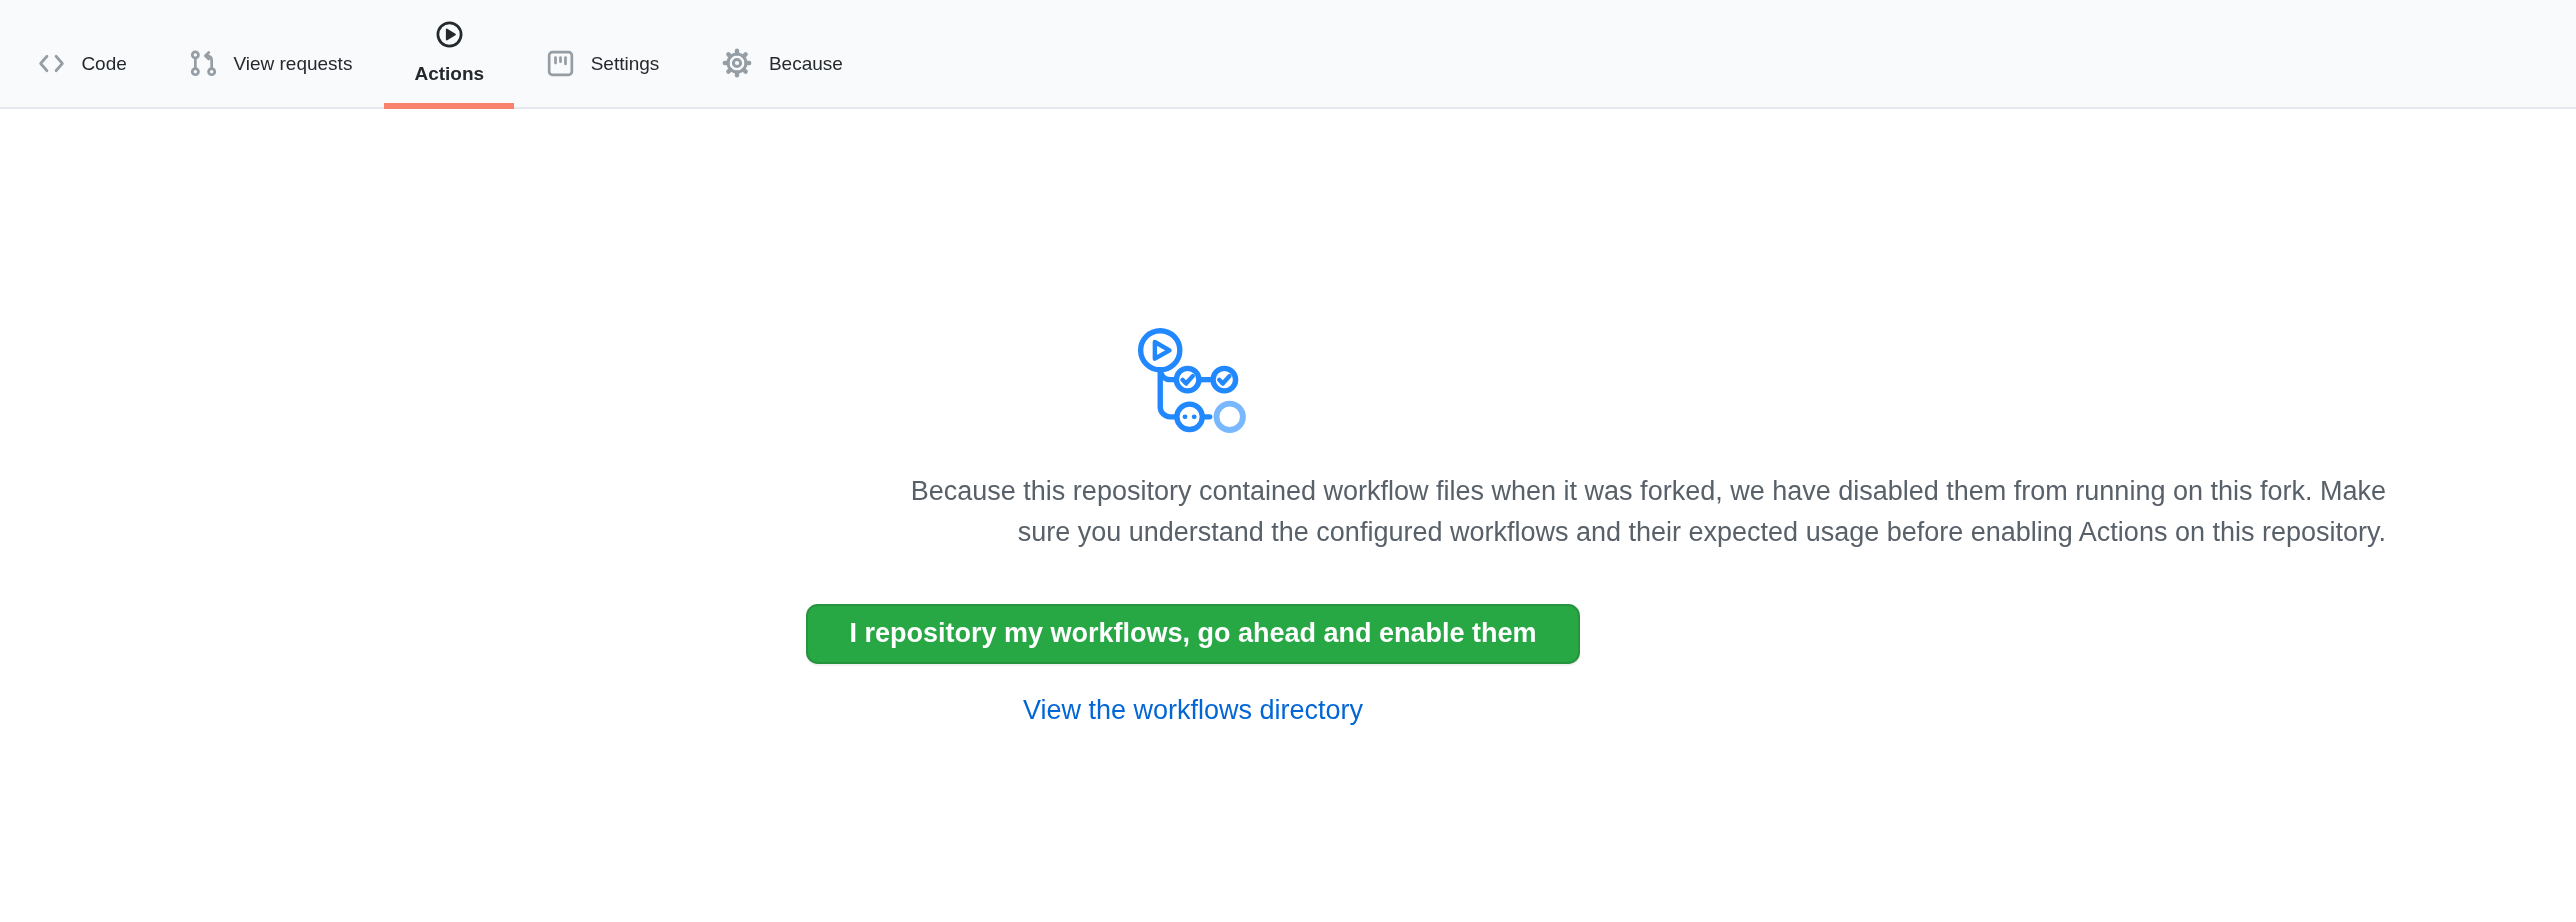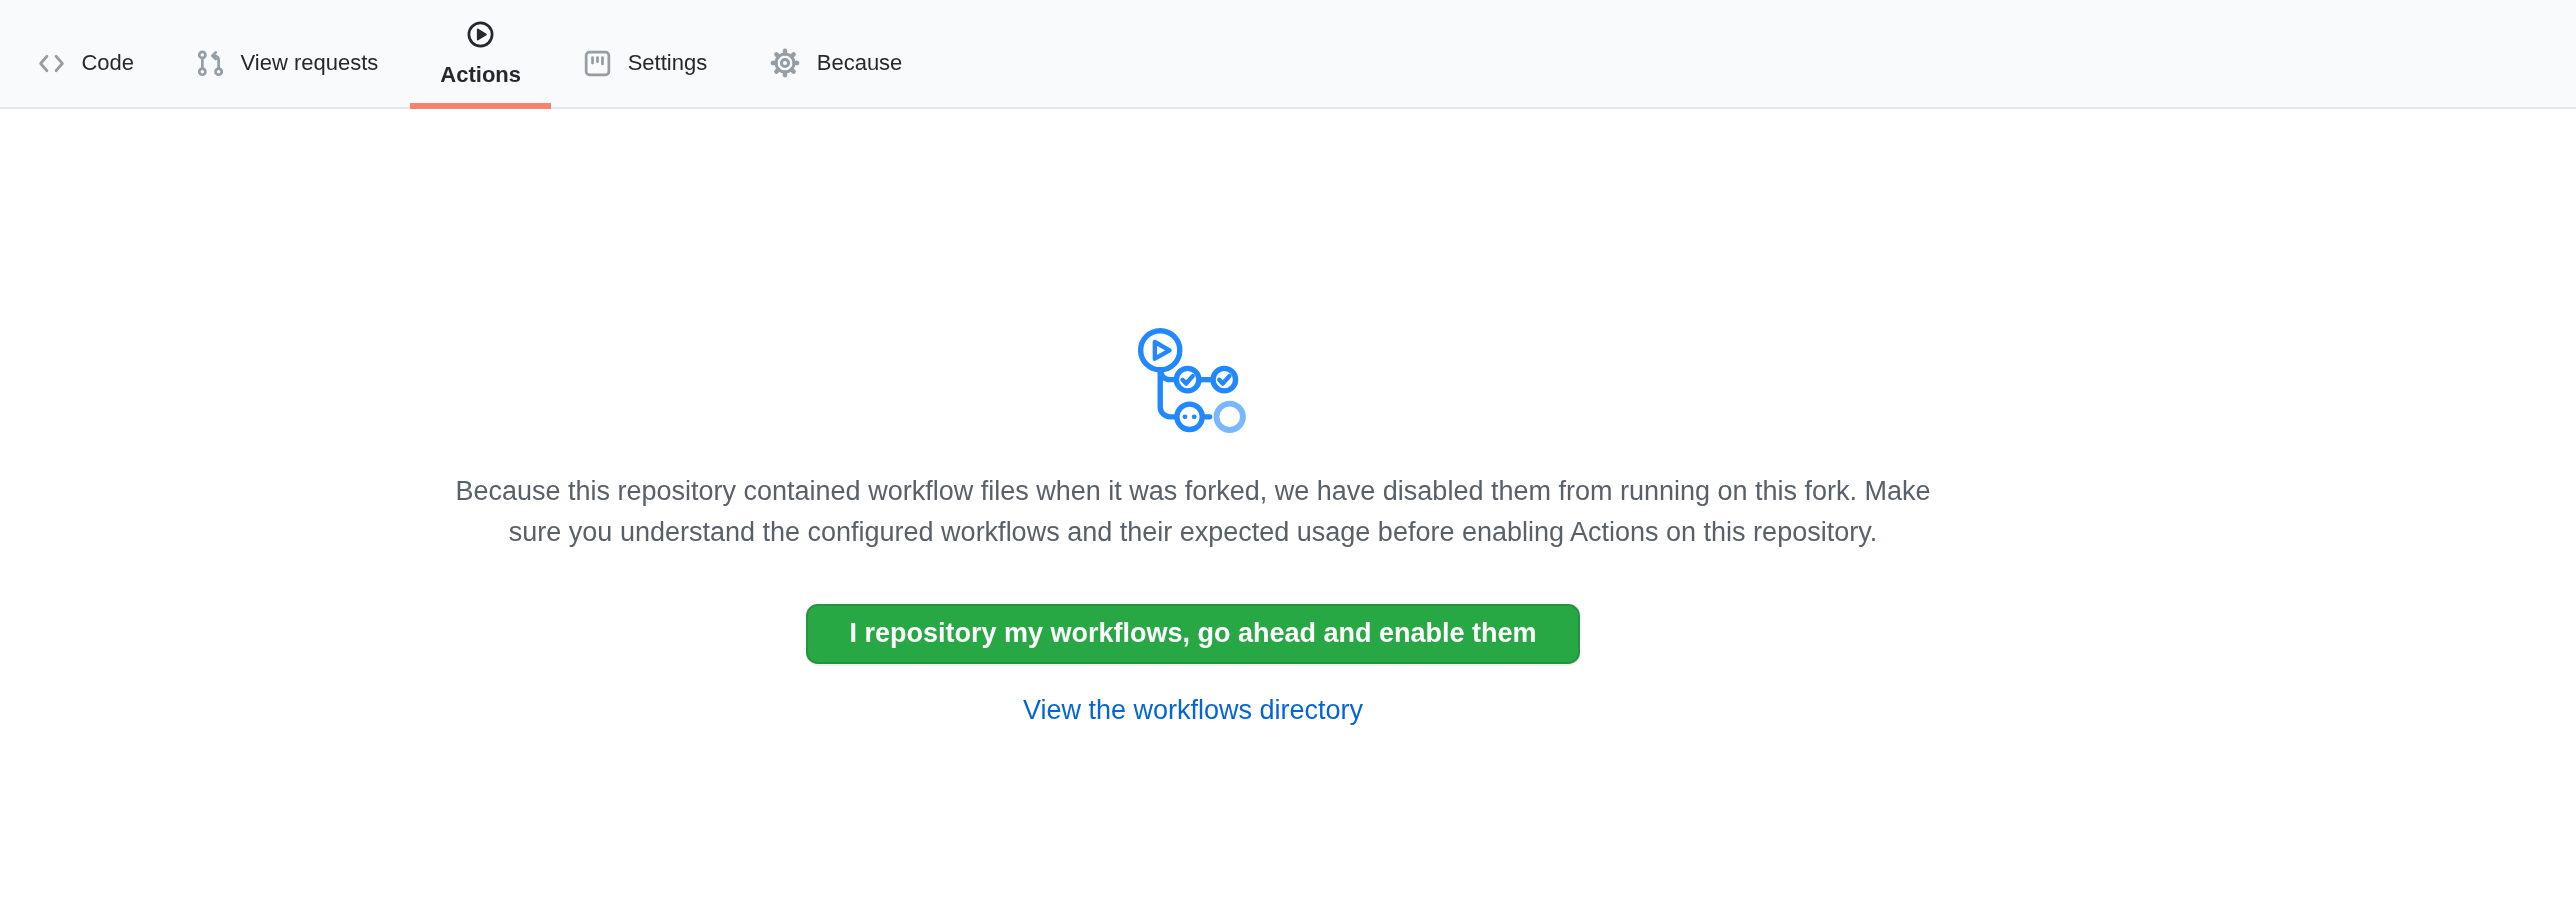--- a/index.html
+++ b/index.html
@@ -28,21 +28,21 @@
     background:var(--nav-bg);
     border-bottom:2px solid var(--nav-border);
     display:flex;align-items:stretch;
     padding-left:6.8px;
   }
   .tab{
     position:relative;
     display:flex;align-items:center;gap:15.6px;
     padding:19.5px 30px 0 30px;
     margin-right:2px;
-    font-size:22px;line-height:1;
+    font-size:19px;line-height:1;
     color:var(--tab-text);
     cursor:pointer;white-space:nowrap;
     text-decoration:none;
   }
   .tab .octicon{display:flex;align-items:center;color:var(--tab-icon-gray);}
   .tab .octicon svg{display:block;}
   .tab.selected{font-weight:700;flex-direction:column;}
   .tab.selected .octicon{color:var(--heading-text);}
   .tab.selected::after{
     content:"";position:absolute;left:0;right:0;bottom:-2px;height:5.9px;
@@ -57,21 +57,21 @@
   .blank-heading{
     margin:27px 0 0;
     font-size:39px;line-height:49px;font-weight:700;
     color:var(--heading-text);
   }
   .blank-desc{
     margin:15.6px auto 0;
     font-size:27px;line-height:41px;
     color:var(--body-text);
   }
-  .blank-desc span{display:block;}
+  .blank-desc span{display:block;text-align:right;}
   .enable-btn{
     display:inline-block;
     margin-top:51px;
     padding:13.7px 41px;
     background:var(--button-green);
     color:#fff;font-size:27px;line-height:29px;font-weight:700;
     font-family:"Liberation Sans","DejaVu Sans",sans-serif;
     border:2px solid rgba(27,31,35,0.15);
     border-radius:11.7px;
     box-shadow:0 2px 0 rgba(27,31,35,0.06);

